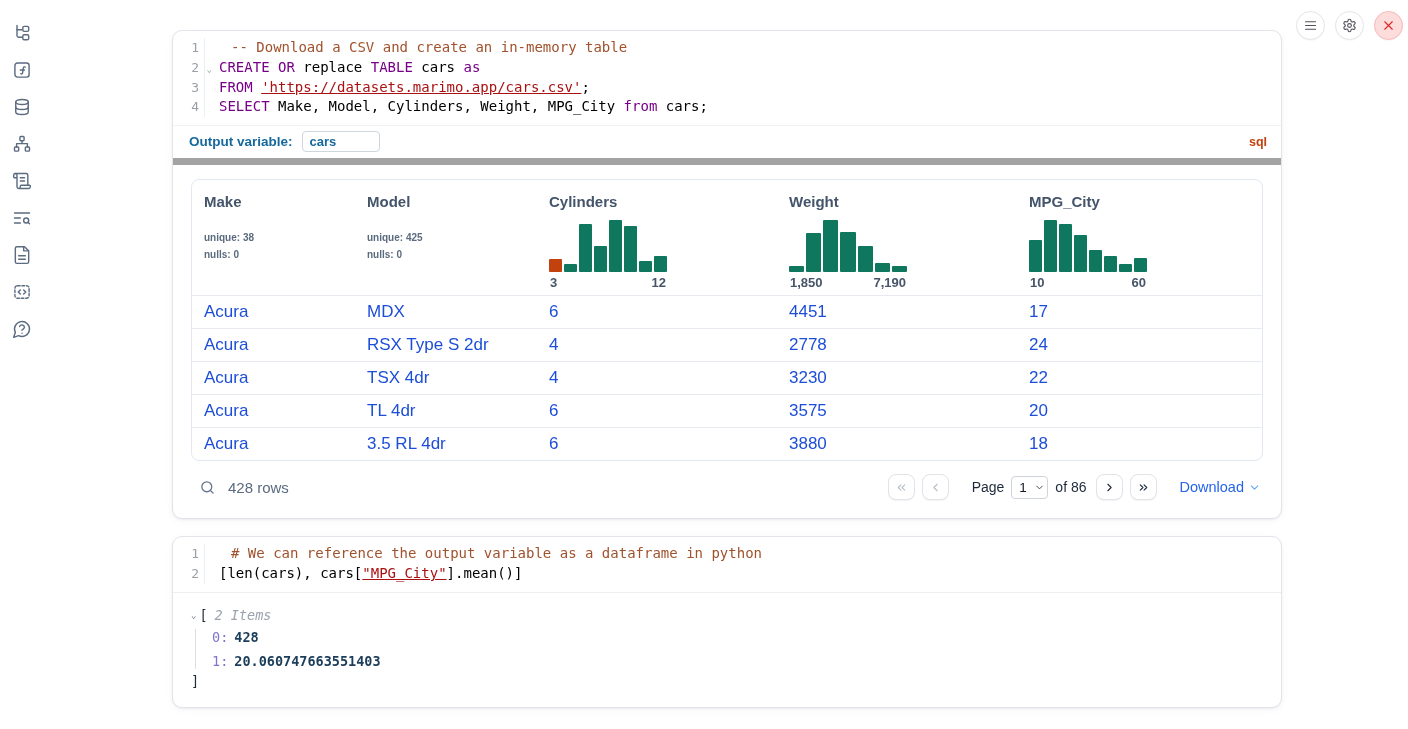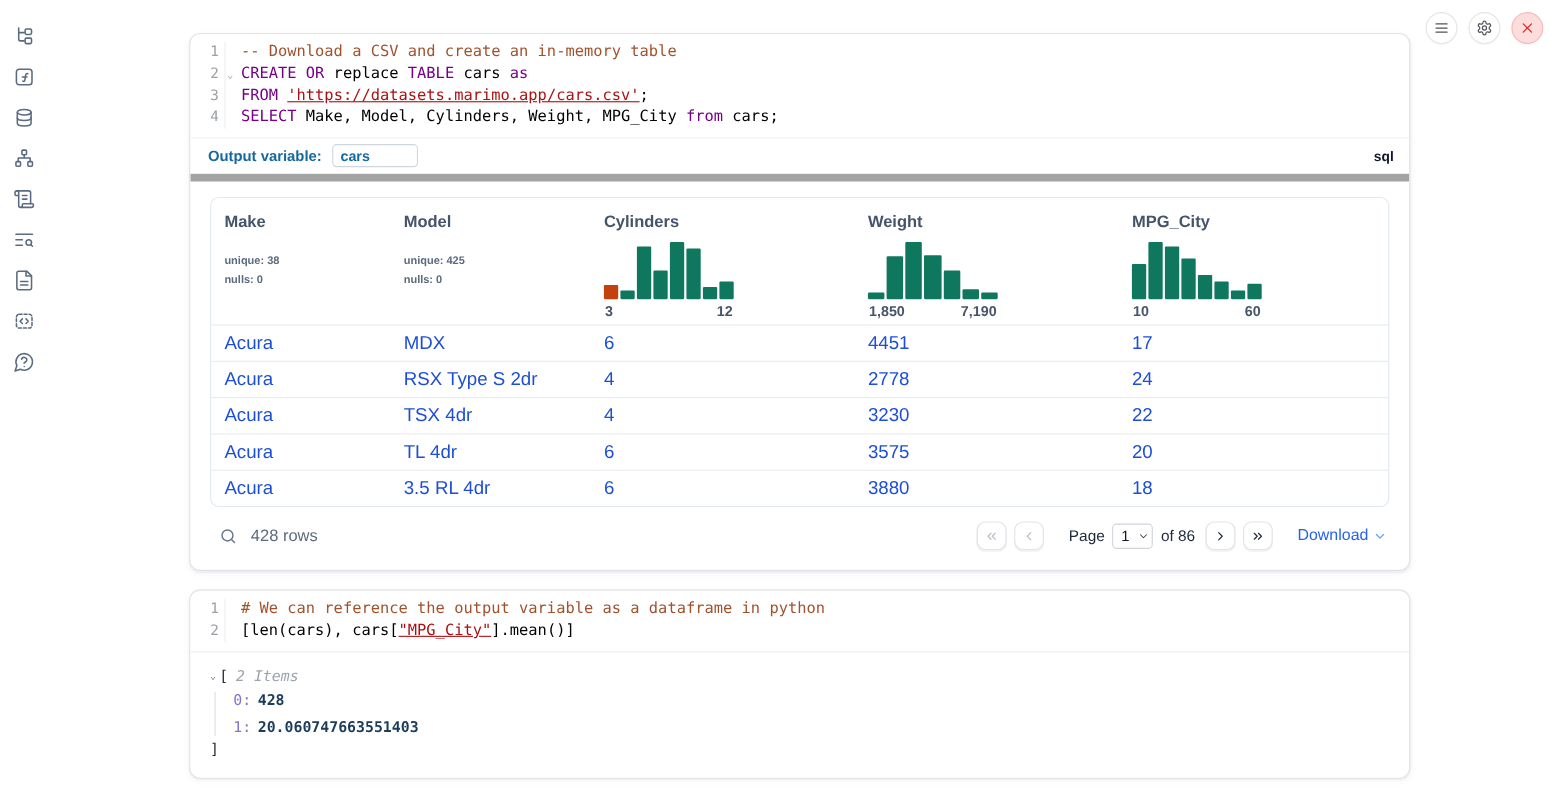--- a/index.html
+++ b/index.html
@@ -31,31 +31,31 @@
   .cell { border:1px solid #e2e4e9; border-radius:10px; background:#fff; overflow:hidden;
     box-shadow:0 1px 2px rgba(15,23,42,.05), 0 2px 8px rgba(15,23,42,.04); }
   .cell + .cell { margin-top:17px; }
 
   
   .code-area { font-family:"DejaVu Sans Mono","Liberation Mono",monospace; font-size:14px; padding:7px 0 8px; }
   .code-line { display:flex; line-height:19.8px; }
   .gutter { flex:none; width:31px; text-align:right; color:#9aa0a6; font-size:13px; padding-right:5px; position:relative; }
   .fold { position:absolute; right:-8px; top:2px; font-size:9px; color:#9aa0a6; cursor:pointer; }
   .code-text { padding-left:14px; white-space:pre; color:#000; border-left:1px solid #eceef1; }
-  .tok-cm { color:#a0522d; }
+  .tok-cm { color:#a0522d;margin-left:12px; }
   .tok-kw { color:#770088; }
   .tok-str { color:#aa1111;text-decoration:underline; }
 
   
   .outvar-row { display:flex; align-items:center; gap:9px; padding:5px 14px 6px 16px;
     border-top:1px solid #f0f1f4; border-bottom:7px solid #a3a3a3; }
   .outvar-label { color:#16699d; font-weight:700; font-size:13.5px; }
   .outvar-input { width:78px; height:21px; border:1px solid #ced6de; border-radius:4px; padding:1px 7px;
     color:#16699d; font-weight:700; font-size:13px; font-family:inherit; outline:none; }
-  .lang-badge { margin-left:auto; color:#0f172a; font-weight:700; font-size:12.5px; }
+  .lang-badge { margin-left:auto; color:#c2410c; font-weight:700; font-size:12.5px; }
 
   
   .output-area { padding:14px 18px 10px; }
   .table-box { border:1px solid #e2e8f0; border-radius:8px; overflow:hidden; }
   .thead { display:grid; grid-template-columns:163px 182px 240px 240px 1fr; padding:13px 0 5px;font-weight:bold; }
   .th { padding:0 12px; cursor:pointer; }
   .th-name { font-size:15px; color:#44546a; }
   .th-stats { margin-top:20px; font-size:10px; color:#5b6b7f; line-height:16.5px; }
   .hist { margin-top:10px; width:118px; }
   .hist-bars { display:flex; align-items:flex-end; gap:2px; height:52px; }

